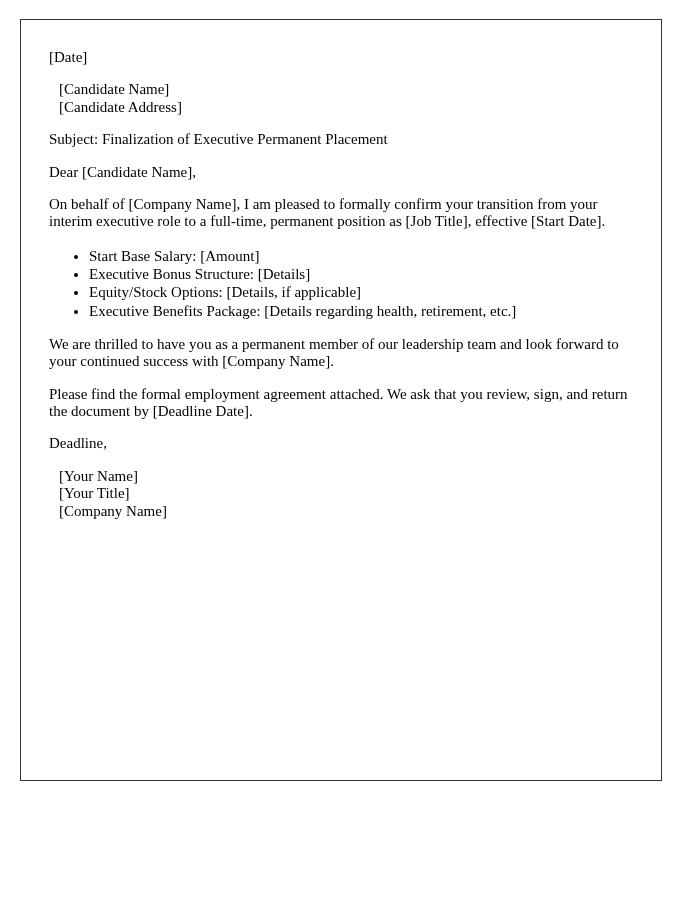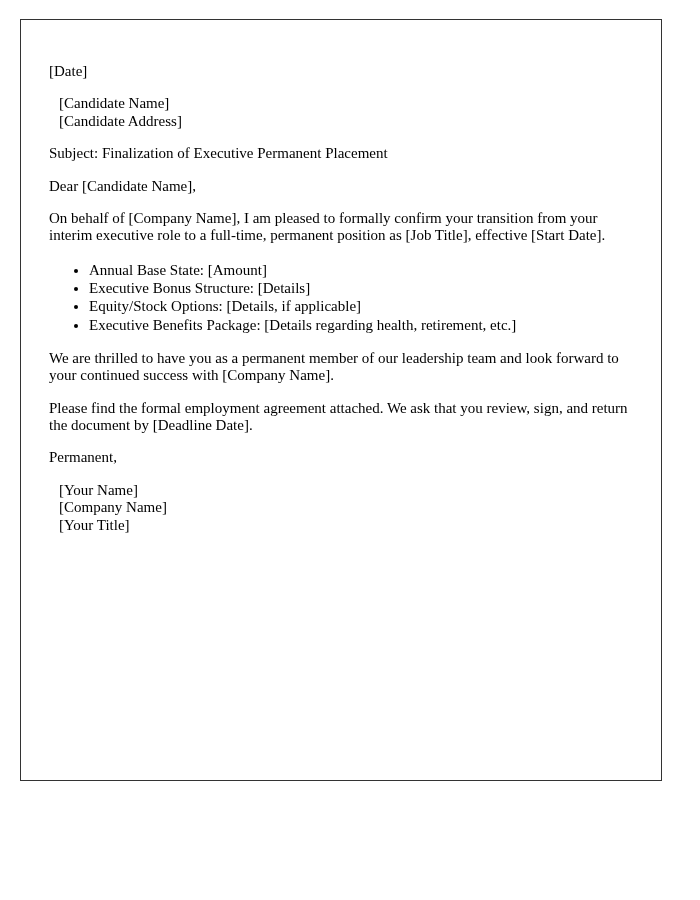--- a/index.html
+++ b/index.html
@@ -16,21 +16,21 @@
   }
   .letter-frame {
     position: absolute;
     left: 20px;
     top: 19px;
     width: 642px;
     height: 762px;
     box-sizing: border-box;
     border: 1px solid #333333;
     background: #ffffff;
-    padding: 28px 30px 0 28px;
+    padding: 14px 30px 0 28px;
     color: #000000;
     font-size: 15px;
     line-height: 1.16;
   }
   .letter-frame p {
     margin: 15px 0;
   }
   .letter-frame ul {
     margin: 16px 0;
     padding-left: 40px;
@@ -58,31 +58,31 @@
 
   <p>Subject: Finalization of Executive Permanent Placement</p>
 
   <p>Dear [Candidate Name],</p>
 
   <p>On behalf of [Company Name], I am pleased to formally confirm your transition from your interim executive role to a full-time, permanent position as [Job Title], effective [Start Date].</p>
 
 
 
   <ul>
-    <li>Annual Base State: [Amount]</li>
+    <li>Start Base Salary: [Amount]</li>
     <li>Executive Bonus Structure: [Details]</li>
     <li>Equity/Stock Options: [Details, if applicable]</li>
     <li>Executive Benefits Package: [Details regarding health, retirement, etc.]</li>
   </ul>
 
   <p>We are thrilled to have you as a permanent member of our leadership team and look forward to your continued success with [Company Name].</p>
 
   <p>Please find the formal employment agreement attached. We ask that you review, sign, and return the document by [Deadline Date].</p>
 
-  <p>Permanent,</p>
+  <p>Deadline,</p>
 
   <p>
     <span class="line">[Your Name]</span>
+    <span class="line">[Your Title]</span>
     <span class="line">[Company Name]</span>
-    <span class="line">[Your Title]</span>
   </p>
 
 </div>
 
 </body></html>

